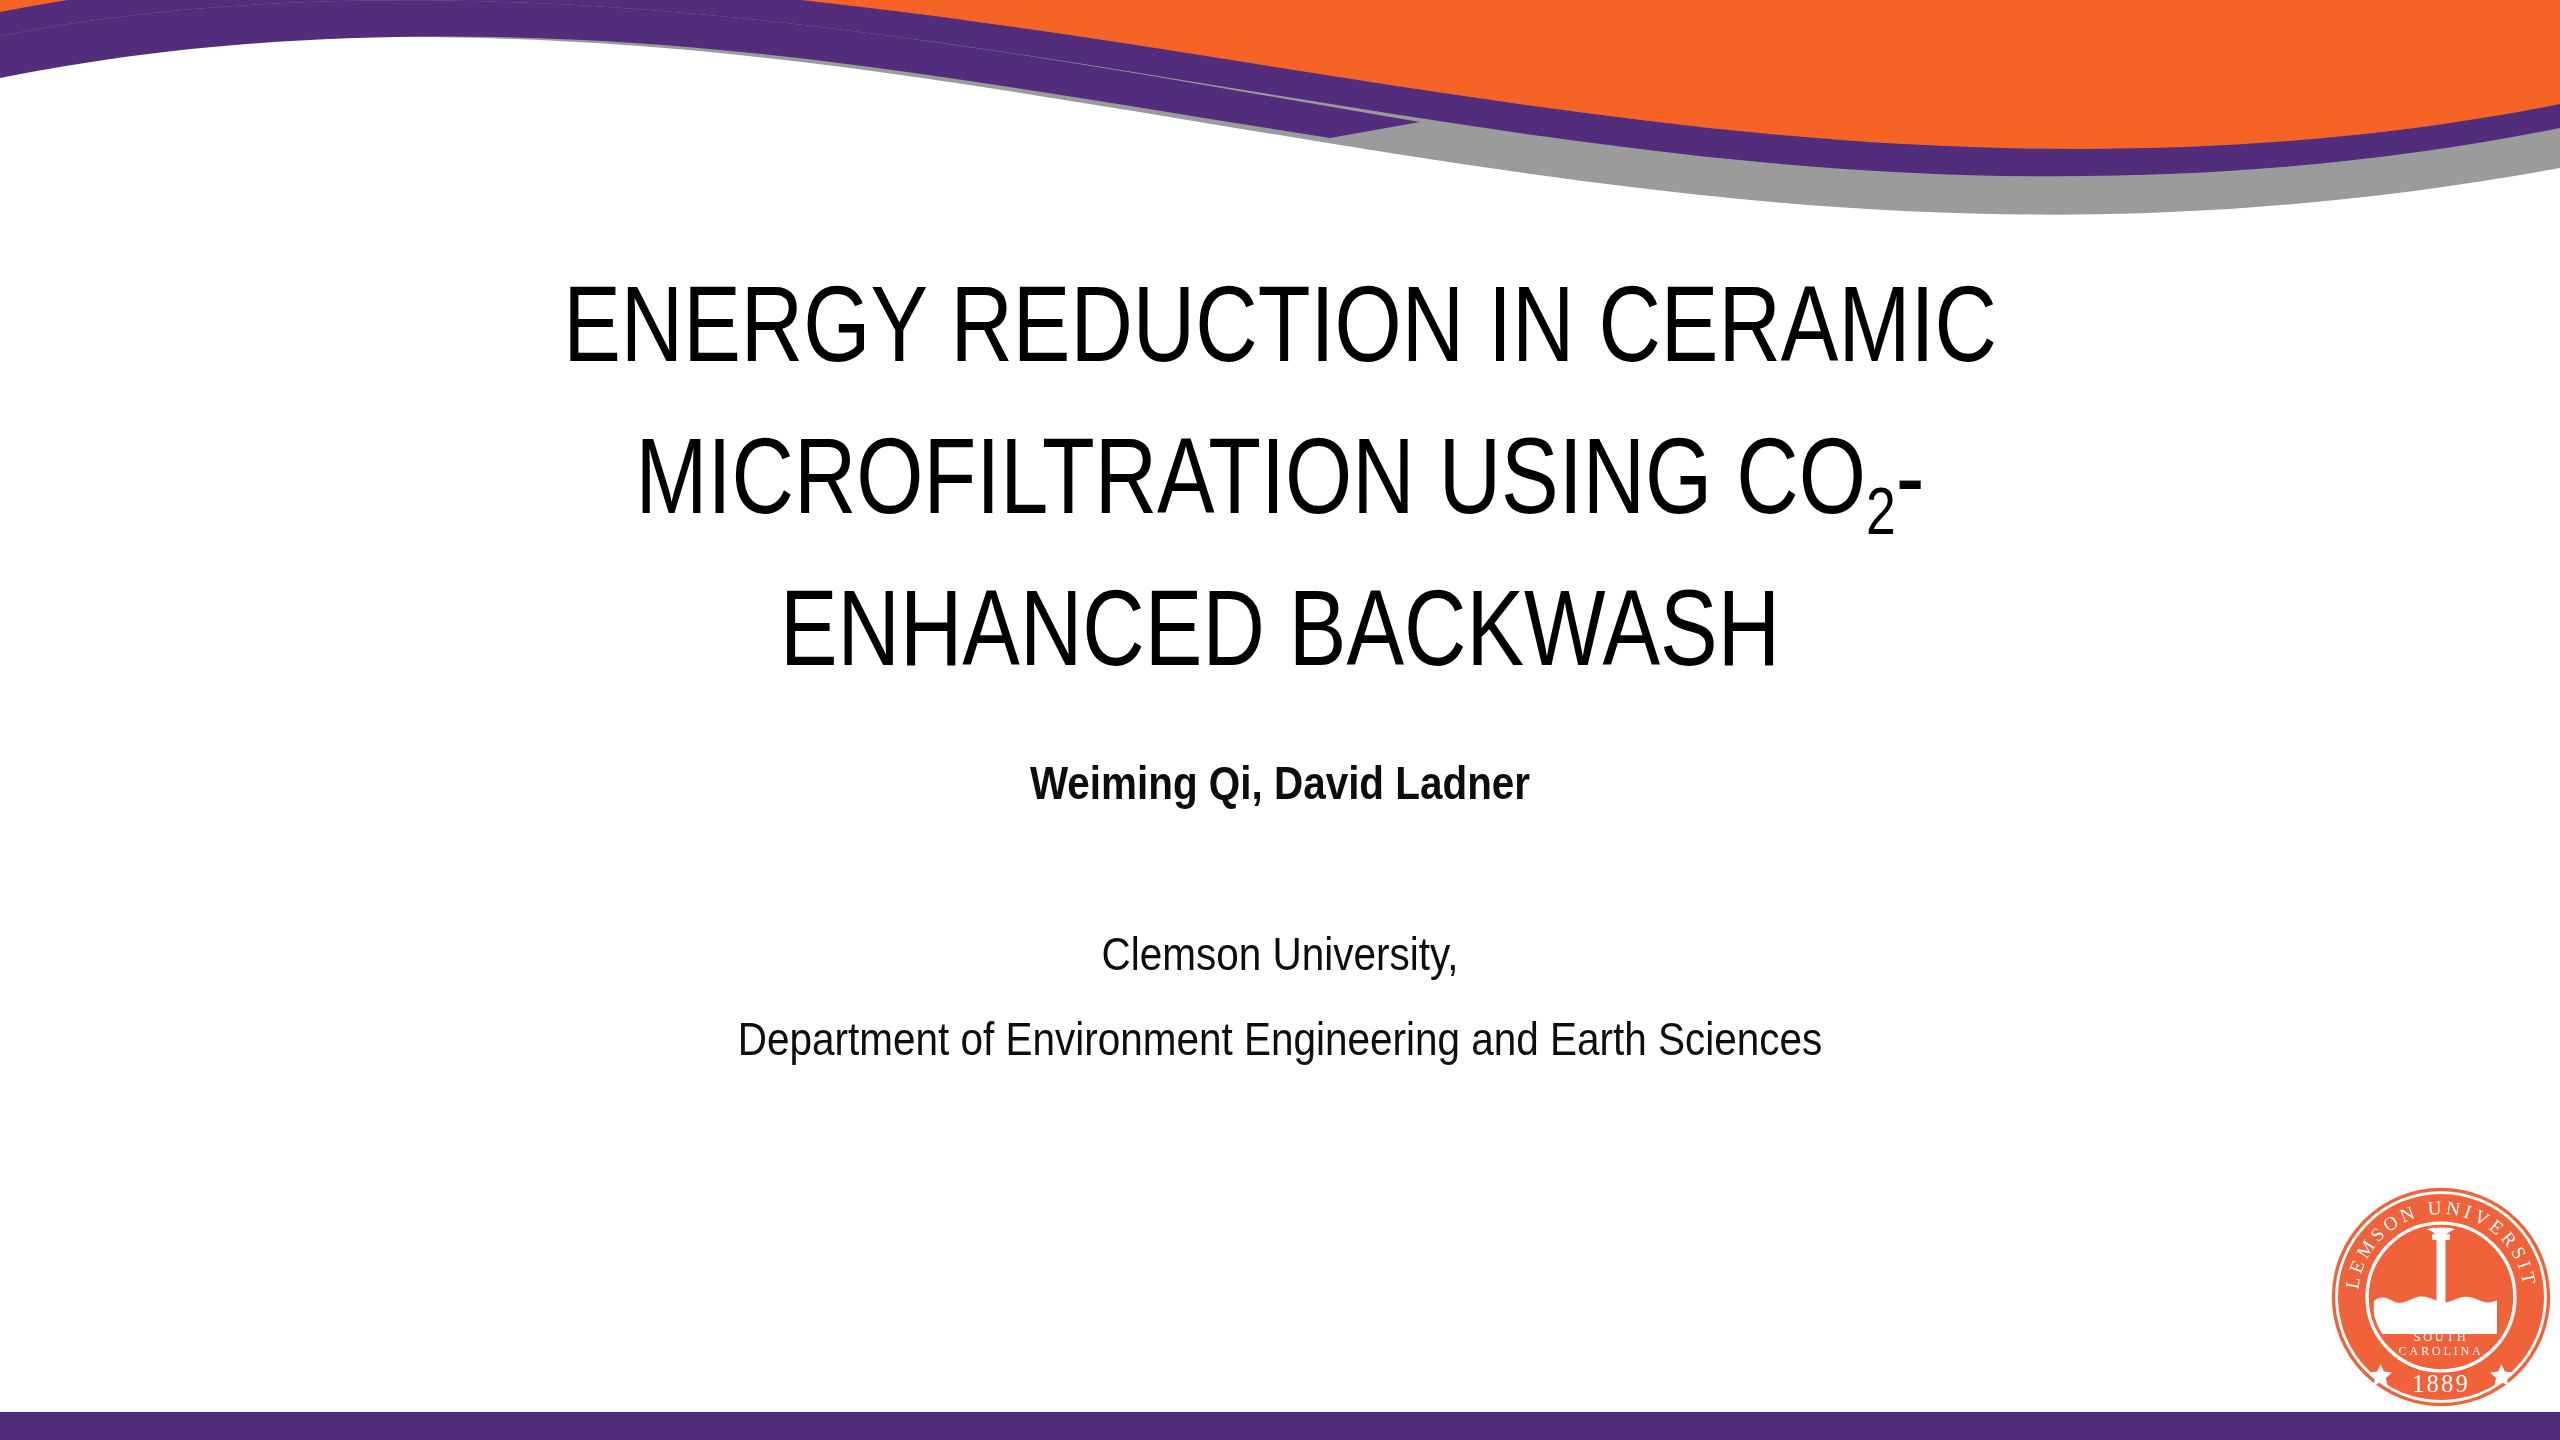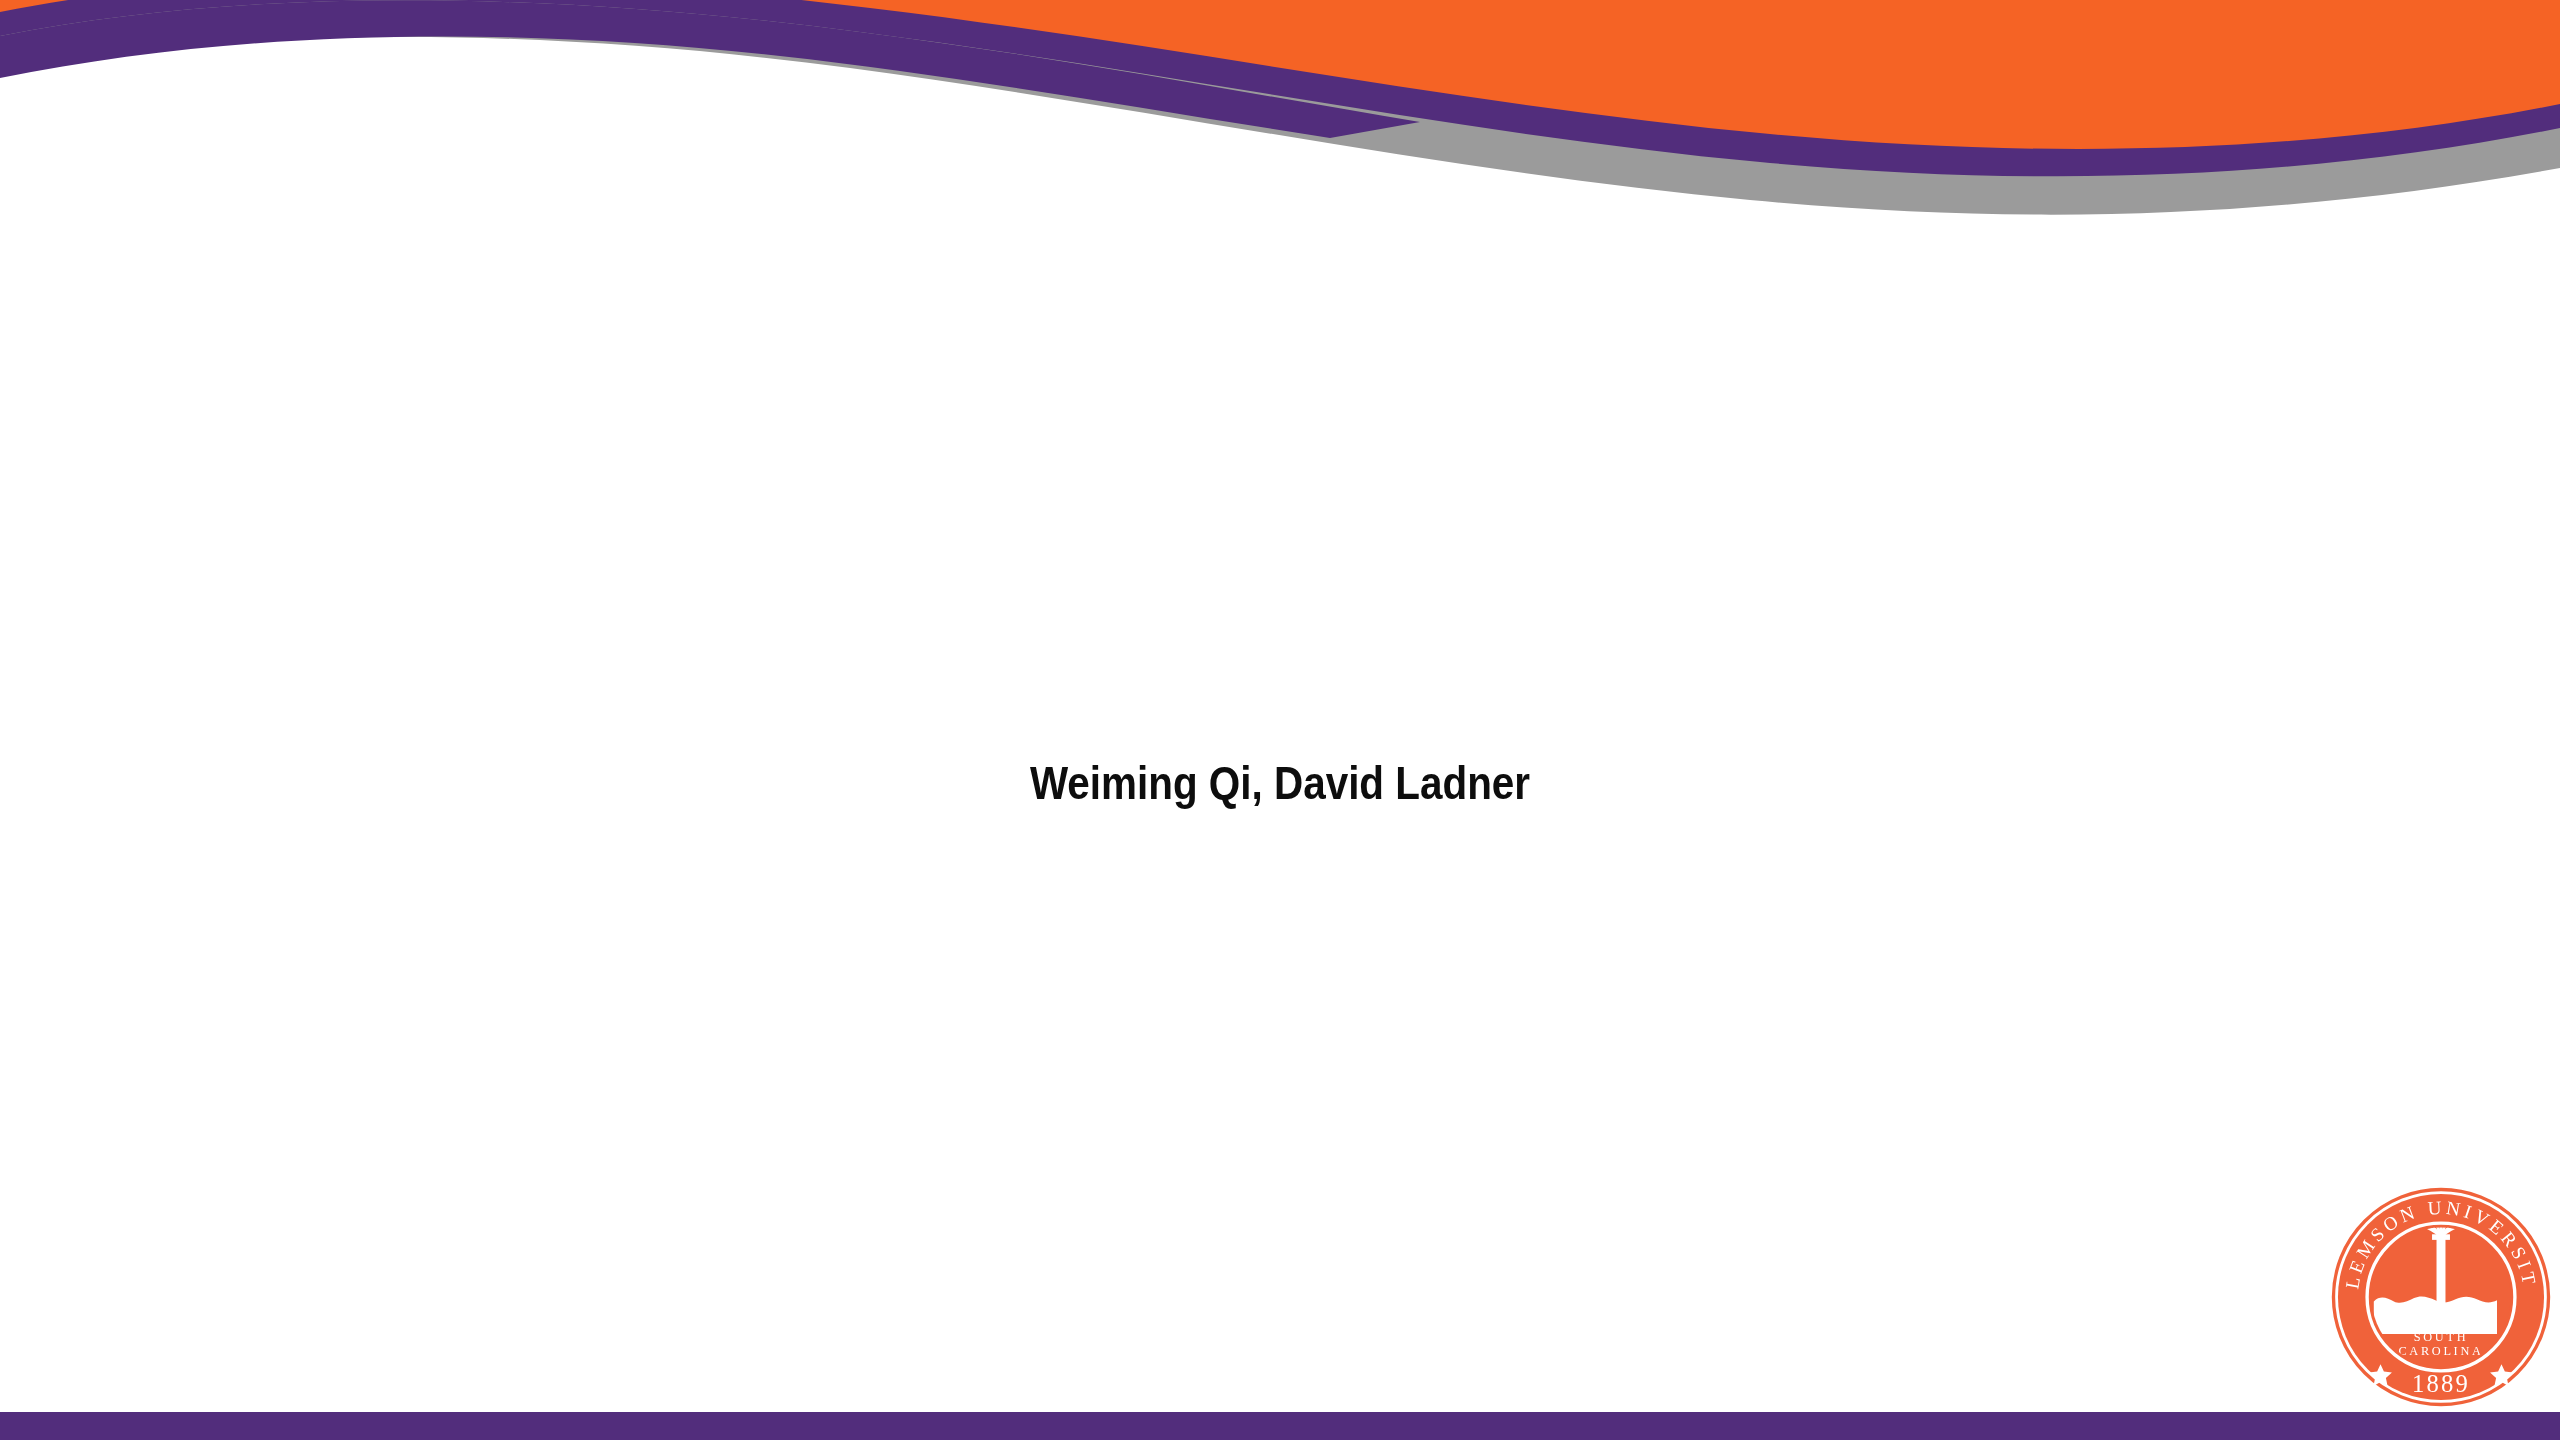--- a/index.html
+++ b/index.html
@@ -138,23 +138,32 @@
          L1330,138
          C1150,110 960,76 780,56
          C500,25 240,30 0,78 Z" fill="#522D7C"></path>
 
     <path d="M0,0 L2560,0 L2560,104
          C2330,150 2070,162 1770,134
          C1470,106 1170,44 870,8
          C580,-28 260,-40 0,12 Z" fill="#F56325"></path>
   </svg>
 
+  <div id="title-block">
+    <div class="title-line">ENERGY REDUCTION IN CERAMIC</div>
+    <div class="title-line"><span>MICROFILTRATION USING CO</span><sub>2</sub><span>-</span></div>
+    <div class="title-line">ENHANCED BACKWASH</div>
+  </div>
 
   <div id="author-line">Weiming Qi, David Ladner</div>
 
+  <div id="affiliation-block">
+    <div class="affil-line">Clemson University,</div>
+    <div class="affil-line">Department of Environment Engineering and Earth Sciences</div>
+  </div>
 
   <div id="clemson-seal">
     <svg viewBox="0 0 200 200">
       <defs>
         <path id="arcTop" d="M 26,100 A 74,74 0 0 1 174,100"></path>
         <clipPath id="innerClip">
             <circle cx="100" cy="100" r="62"></circle>
           </clipPath>
       </defs>
 

